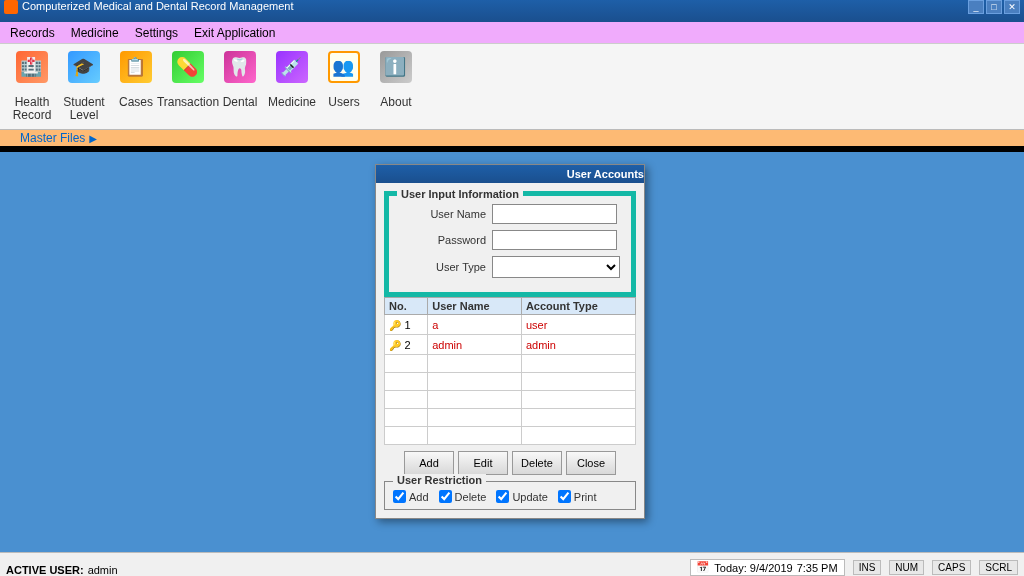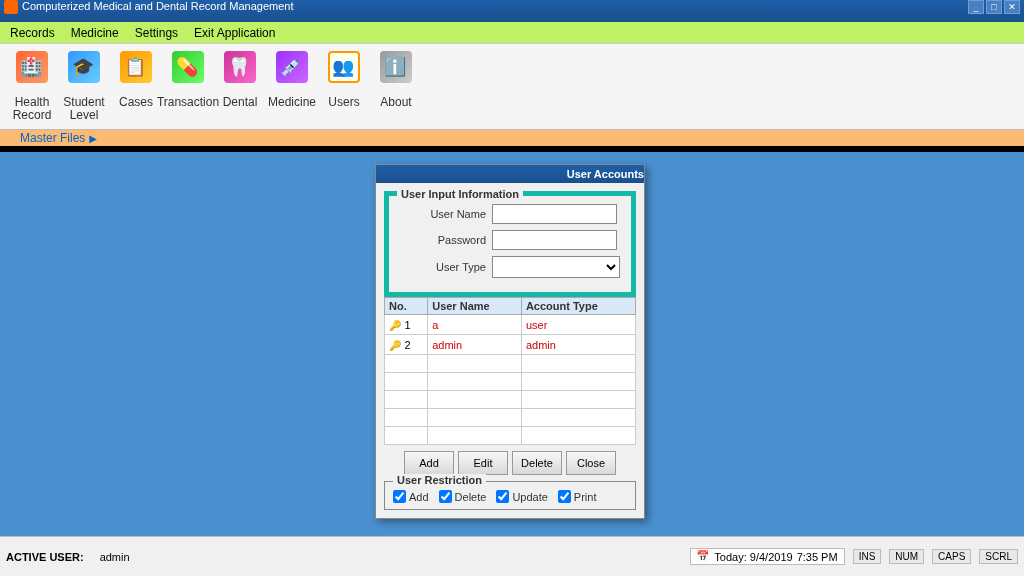--- a/index.html
+++ b/index.html
@@ -44,21 +44,21 @@
       display: inline-flex;
       align-items: center;
       justify-content: center;
       font-size: 9px;
       cursor: pointer;
       color: white;
     }
 
     
     #menu-bar {
-      background: #bef264;
+      background: #f0abfc;
       height: 22px;
       display: flex;
       align-items: center;
       border-bottom: 1px solid #ccc;
       padding: 0 2px;
     }
     #menu-bar .menu-item {
       padding: 2px 8px;
       cursor: pointer;
       font-size: 12px;
@@ -283,28 +283,27 @@
       width: 13px;
       height: 13px;
     }
 
     
     #status-bar {
       position: absolute;
       bottom: 0;
       left: 0;
       right: 0;
-      height: 40px;
+      height: 24px;
       background: #f0f0f0;
       border-top: 1px solid #bbb;
       display: flex;
-      align-items: center;
+      align-items: flex-end;
       padding: 0 6px;
       font-size: 11px;
-      gap: 12px;
     }
     #status-bar .active-user {
       font-weight: bold;
       margin-right: 4px;
     }
     #status-bar .status-right {
       margin-left: auto;
       display: flex;
       align-items: center;
       gap: 8px;

